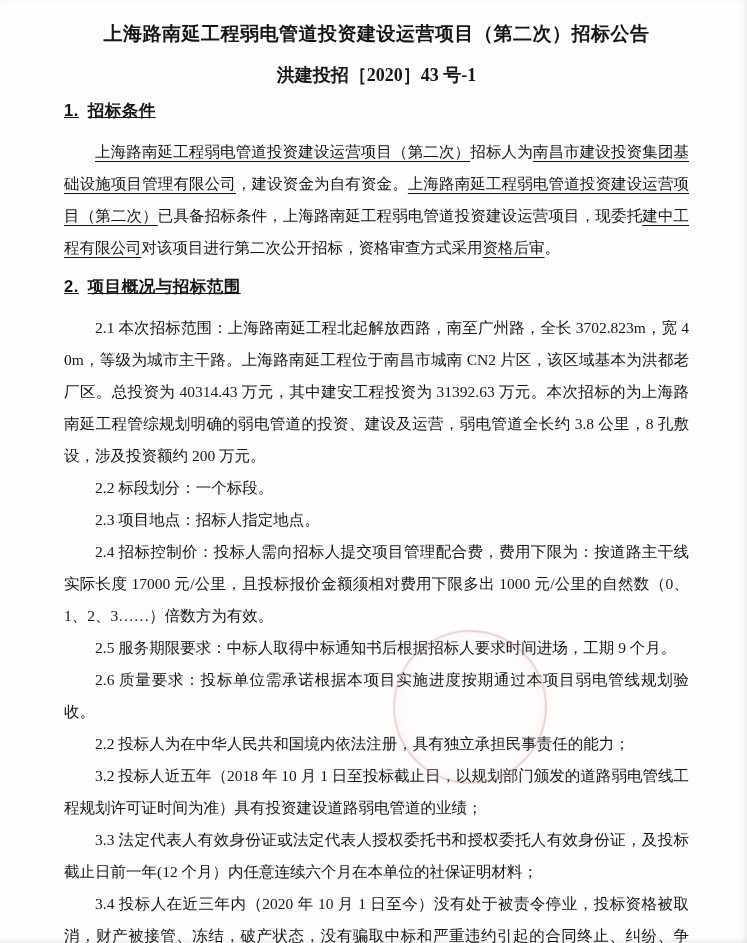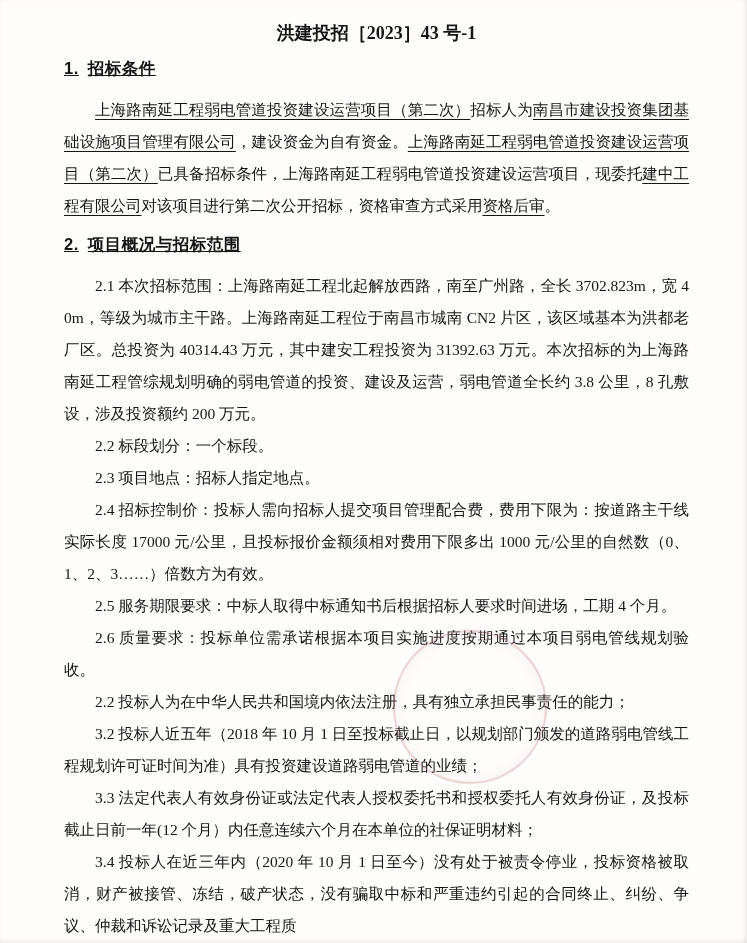--- a/index.html
+++ b/index.html
@@ -71,38 +71,39 @@
     transform: rotate(6deg);
     pointer-events: none;
   }
 </style>
 </head>
 <body>
 
 <div class="page">
   <div class="content">
 
+    <h1 class="doc-title">上海路南延工程弱电管道投资建设运营项目（第二次）招标公告</h1>
 
-    <div class="doc-number">洪建投招［2023］43 号-1</div>
+    <div class="doc-number">洪建投招［2020］43 号-1</div>
 
     <div class="sec-heading">
       <span class="num">1.</span><span>招标条件</span>
     </div>
 
     <p class="para"><span class="u">上海路南延工程弱电管道投资建设运营项目（第二次）</span><span>招标人为</span><span class="u">南昌市建设投资集团基础设施项目管理有限公司</span><span>，建设资金为自有资金。</span><span class="u">上海路南延工程弱电管道投资建设运营项目（第二次）</span><span>已具备招标条件，上海路南延工程弱电管道投资建设运营项目，现委托</span><span class="u">建中工程有限公司</span><span>对该项目进行第二次公开招标，资格审查方式采用</span><span class="u">资格后审</span><span>。</span></p>
 
     <div class="sec-heading">
       <span class="num">2.</span><span>项目概况与招标范围</span>
     </div>
 
     <p class="para">2.1 本次招标范围：上海路南延工程北起解放西路，南至广州路，全长 3702.823m，宽 40m，等级为城市主干路。上海路南延工程位于南昌市城南 CN2 片区，该区域基本为洪都老厂区。总投资为 40314.43 万元，其中建安工程投资为 31392.63 万元。本次招标的为上海路南延工程管综规划明确的弱电管道的投资、建设及运营，弱电管道全长约 3.8 公里，8 孔敷设，涉及投资额约 200 万元。</p>
     <p class="para">2.2 标段划分：一个标段。</p>
     <p class="para">2.3 项目地点：招标人指定地点。</p>
     <p class="para">2.4 招标控制价：投标人需向招标人提交项目管理配合费，费用下限为：按道路主干线实际长度 17000 元/公里，且投标报价金额须相对费用下限多出 1000 元/公里的自然数（0、1、2、3……）倍数方为有效。</p>
-    <p class="para">2.5 服务期限要求：中标人取得中标通知书后根据招标人要求时间进场，工期 4 个月。</p>
+    <p class="para">2.5 服务期限要求：中标人取得中标通知书后根据招标人要求时间进场，工期 9 个月。</p>
     <p class="para">2.6 质量要求：投标单位需承诺根据本项目实施进度按期通过本项目弱电管线规划验收。</p>
 
 
     <p class="para">2.2 投标人为在中华人民共和国境内依法注册，具有独立承担民事责任的能力；</p>
     <p class="para">3.2 投标人近五年（2018 年 10 月 1 日至投标截止日，以规划部门颁发的道路弱电管线工程规划许可证时间为准）具有投资建设道路弱电管道的业绩；</p>
     <p class="para">3.3 法定代表人有效身份证或法定代表人授权委托书和授权委托人有效身份证，及投标截止日前一年(12 个月）内任意连续六个月在本单位的社保证明材料；</p>
     <p class="para">3.4 投标人在近三年内（2020 年 10 月 1 日至今）没有处于被责令停业，投标资格被取消，财产被接管、冻结，破产状态，没有骗取中标和严重违约引起的合同终止、纠纷、争议、仲裁和诉讼记录及重大工程质</p>
 
   </div>
 

